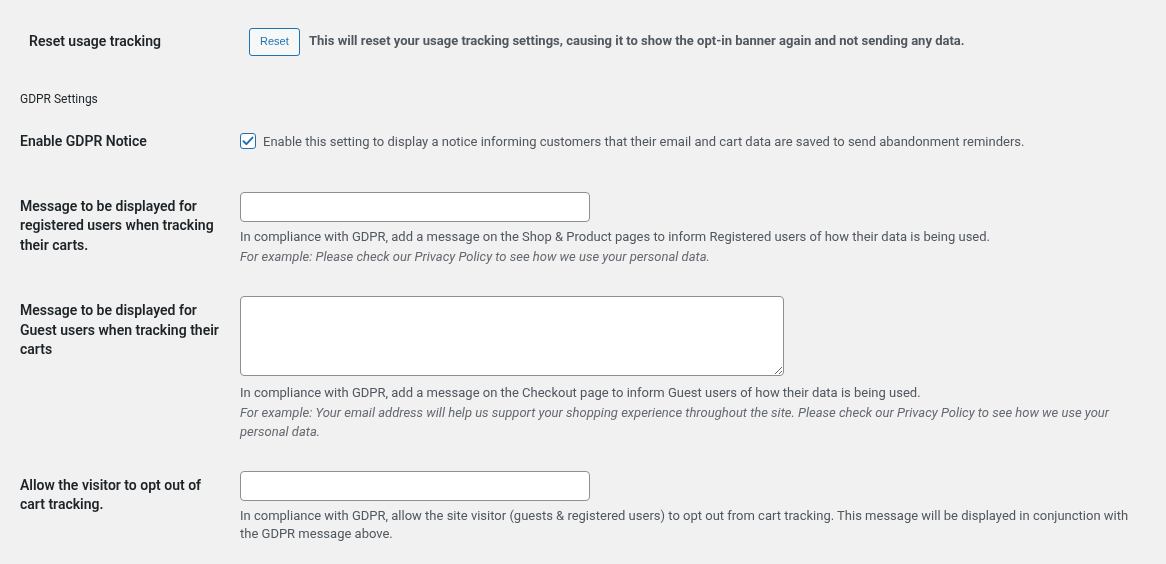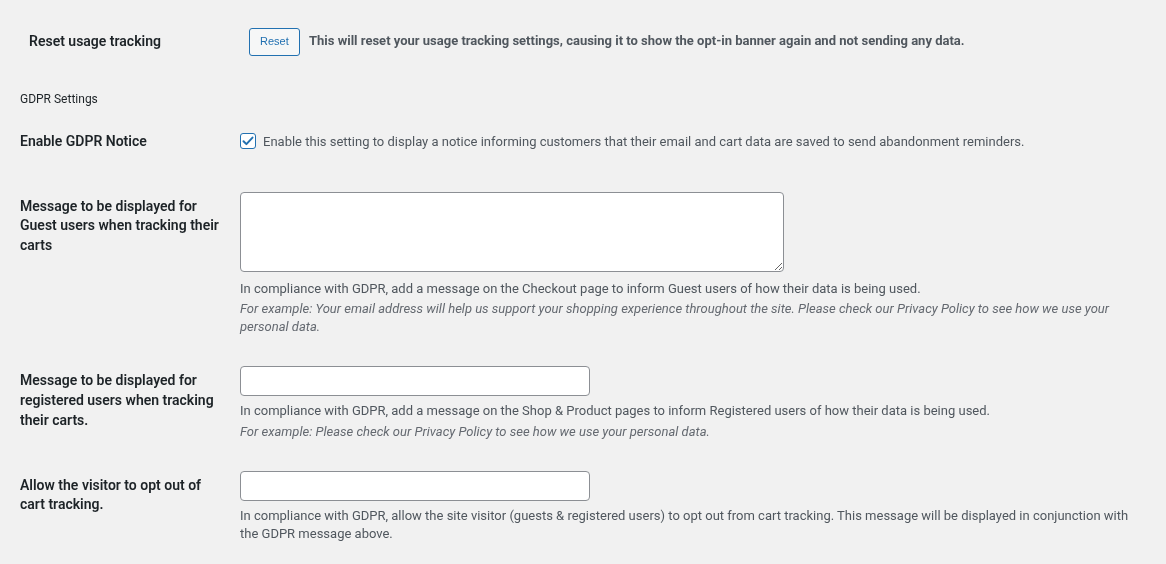--- a/index.html
+++ b/index.html
@@ -165,38 +165,38 @@
           <svg width="12" height="12" viewBox="0 0 12 12">
             <path d="M1.5 6.2 L4.4 9.1 L10.5 2.6" stroke="#2271b1" stroke-width="2" fill="none" stroke-linecap="round" stroke-linejoin="round"></path>
           </svg>
         </span>
         <span class="checkbox-label">Enable this setting to display a notice informing customers that their email and cart data are saved to send abandonment reminders.</span>
       </div>
     </td>
   </tr>
 
   <tr>
+    <th>Message to be displayed for registered users when tracking their carts.</th>
+    <td>
+      <input type="text" class="regular-text" value="" style="">
+      <p class="description">In compliance with GDPR, add a message on the Shop &amp; Product pages to inform Registered users of how their data is being used.</p>
+      <p class="example">For example: Please check our Privacy Policy to see how we use your personal data.</p>
+    </td>
+  </tr>
+
+  <tr>
     <th>Message to be displayed for Guest users when tracking their carts</th>
     <td>
       <textarea class="large-text" style=""></textarea>
       <p class="description">In compliance with GDPR, add a message on the Checkout page to inform Guest users of how their data is being used.</p>
       <p class="example">For example: Your email address will help us support your shopping experience throughout the site. Please check our Privacy Policy to see how we use your personal data.</p>
     </td>
   </tr>
 
   <tr>
-    <th>Message to be displayed for registered users when tracking their carts.</th>
-    <td>
-      <input type="text" class="regular-text" value="" style="">
-      <p class="description">In compliance with GDPR, add a message on the Shop &amp; Product pages to inform Registered users of how their data is being used.</p>
-      <p class="example">For example: Please check our Privacy Policy to see how we use your personal data.</p>
-    </td>
-  </tr>
-
-  <tr>
     <th>Allow the visitor to opt out of cart tracking.</th>
     <td>
       <input type="text" class="regular-text" value="" style="">
       <p class="description">In compliance with GDPR, allow the site visitor (guests &amp; registered users) to opt out from cart tracking. This message will be displayed in conjunction with the GDPR message above.</p>
     </td>
   </tr>
 
 </tbody>
   </table>
 

